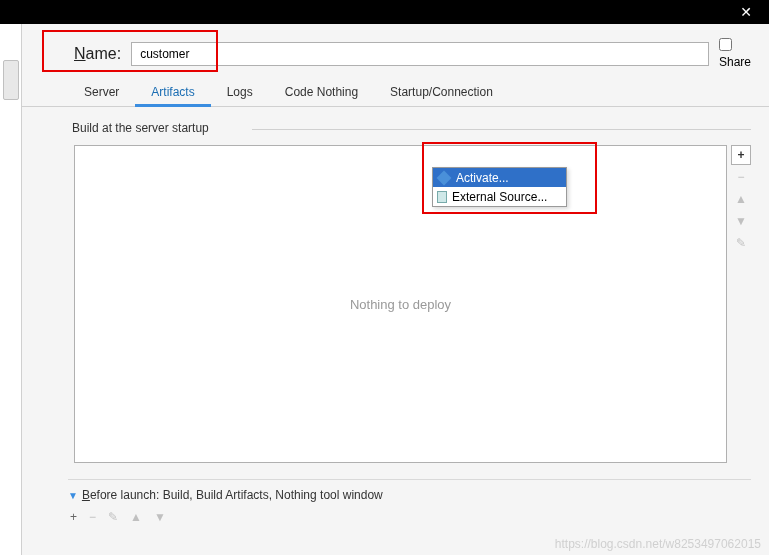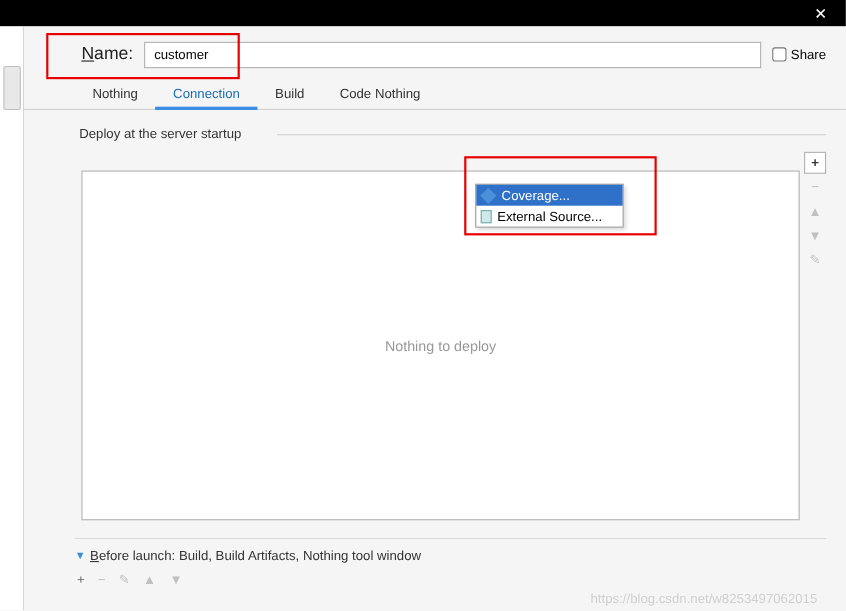--- a/index.html
+++ b/index.html
@@ -74,20 +74,21 @@
     padding: 2px 8px;
     font-size: 12px;
     background: #fff;
     max-width: 590px;
   }
   .share {
     display: flex;
     align-items: flex-start;
     gap: 4px;
     margin-left: auto;
+    flex-direction: column;
   }
   .share input[type=checkbox] {
     width: 13px; height: 13px;
   }
   .red-box-1 {
     position: absolute;
     border: 2px solid #e60000;
     left: 42px;
     top: 30px;
     width: 176px;
@@ -134,21 +135,20 @@
   .deploy-box {
     flex: 1;
     height: 318px;
     border: 1px solid #b0b0b0;
     background: #fff;
     display: flex;
     align-items: center;
     justify-content: center;
     color: #999;
     font-size: 13px;
-    margin-top: 17px;
   }
   .side-buttons {
     width: 24px;
     display: flex;
     flex-direction: column;
     gap: 2px;
     padding-left: 4px;
   }
   .side-btn {
     width: 20px;
@@ -223,21 +223,21 @@
   .bl-toolbar {
     display: flex;
     gap: 12px;
     padding: 8px 2px;
     color: #888;
   }
   .bl-toolbar span { cursor: pointer; color: #666; }
   .bl-toolbar span.dis { color: #c0c0c0; }
   .watermark {
     position: absolute;
-    right: 26px;
+    right: 8px;
     bottom: 4px;
     color: #d0d0d0;
     font-size: 12px;
     pointer-events: none;
   }
 </style>
 </head>
 <body>
 
 <div class="titlebar">
@@ -253,27 +253,28 @@
   <div class="name-row">
     <span class="name-label"><span class="u">N</span><span>ame:</span></span>
     <input class="name-input" type="text" value="customer" style="">
     <div class="share">
       <input type="checkbox" style="">
       <span><span class="u">S</span><span>hare</span></span>
     </div>
   </div>
 
   <div class="tabs">
-    <div class="tab">Nothing</div>
-    <div class="tab active">Connection</div>
-    <div class="tab">Build</div>
+    <div class="tab">Server</div>
+    <div class="tab active">Artifacts</div>
+    <div class="tab">Logs</div>
     <div class="tab">Code Nothing</div>
-  </div>
-
-  <div class="section-label">Deploy at the server startup</div>
+    <div class="tab">Startup/Connection</div>
+  </div>
+
+  <div class="section-label">Build at the server startup</div>
 
   <div class="deploy-area">
     <div class="deploy-box">
       <span>Nothing to deploy</span>
     </div>
     <div class="side-buttons">
       <div class="side-btn plus">+</div>
       <div class="side-btn disabled">−</div>
       <div class="side-btn disabled">▲</div>
       <div class="side-btn disabled">▼</div>
@@ -293,21 +294,21 @@
       <span class="dis">▲</span>
       <span class="dis">▼</span>
     </div>
   </div>
 
 </div>
 
 <div class="popup-menu">
   <div class="menu-item sel">
     <div class="icon-artifact"></div>
-    <span>Coverage...</span>
+    <span>Activate...</span>
   </div>
   <div class="menu-item">
     <div class="icon-ext"></div>
     <span>External Source...</span>
   </div>
 </div>
 
 <div class="red-box-1"></div>
 <div class="red-box-2"></div>
 

